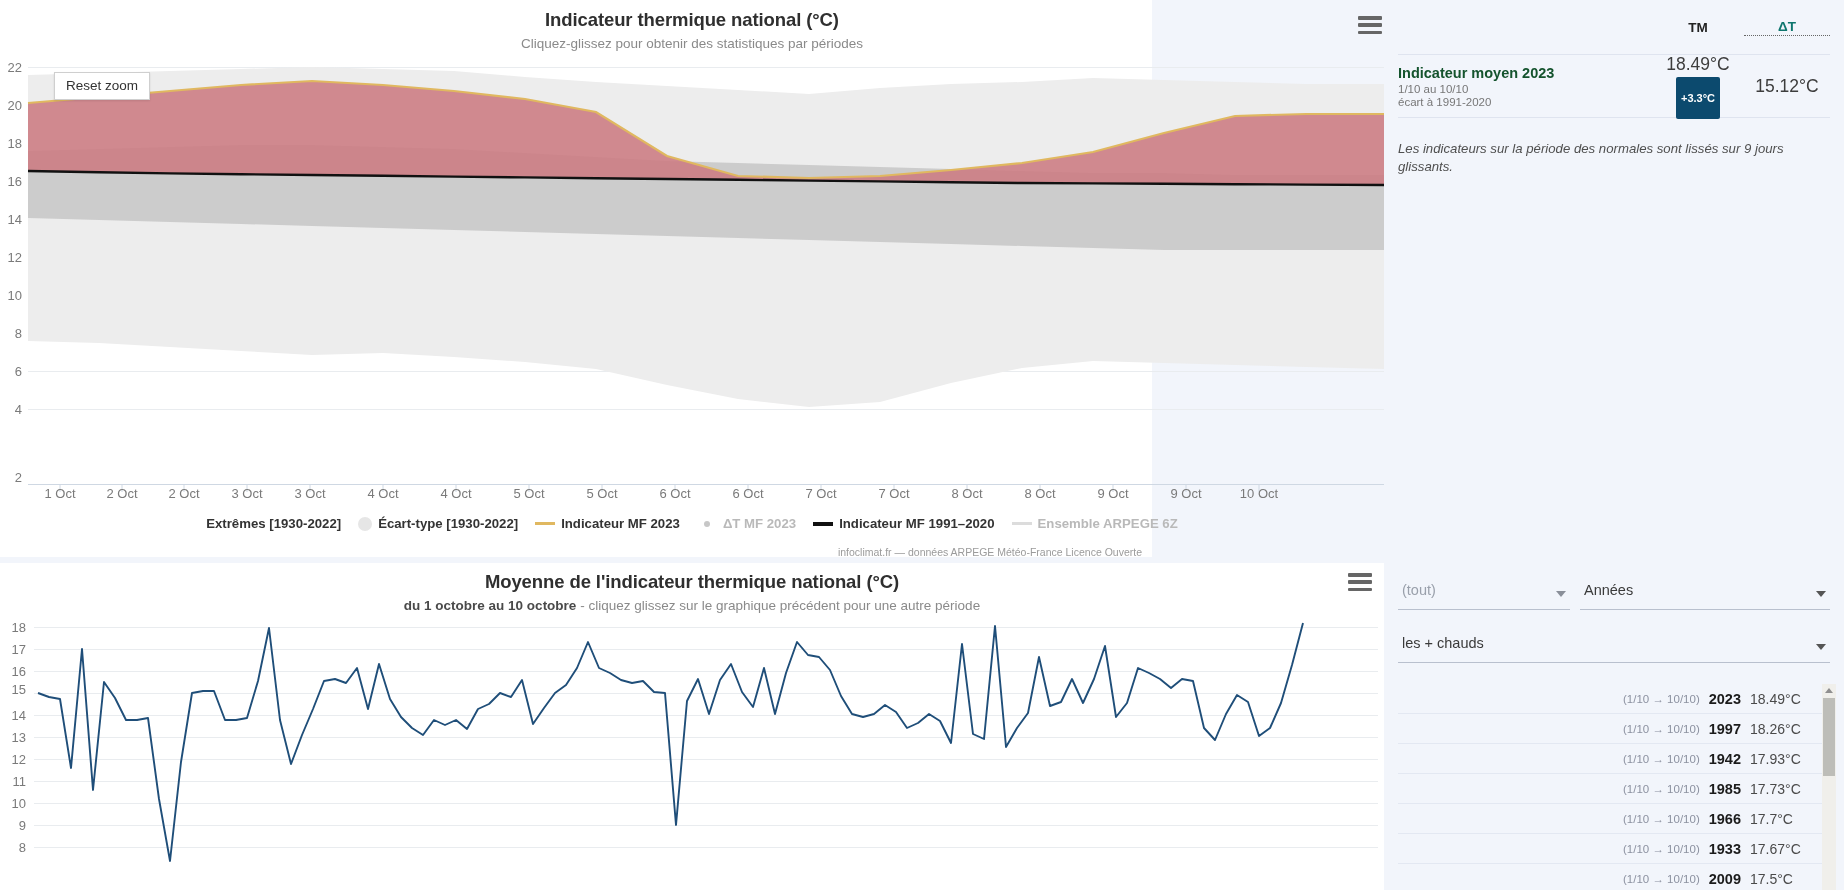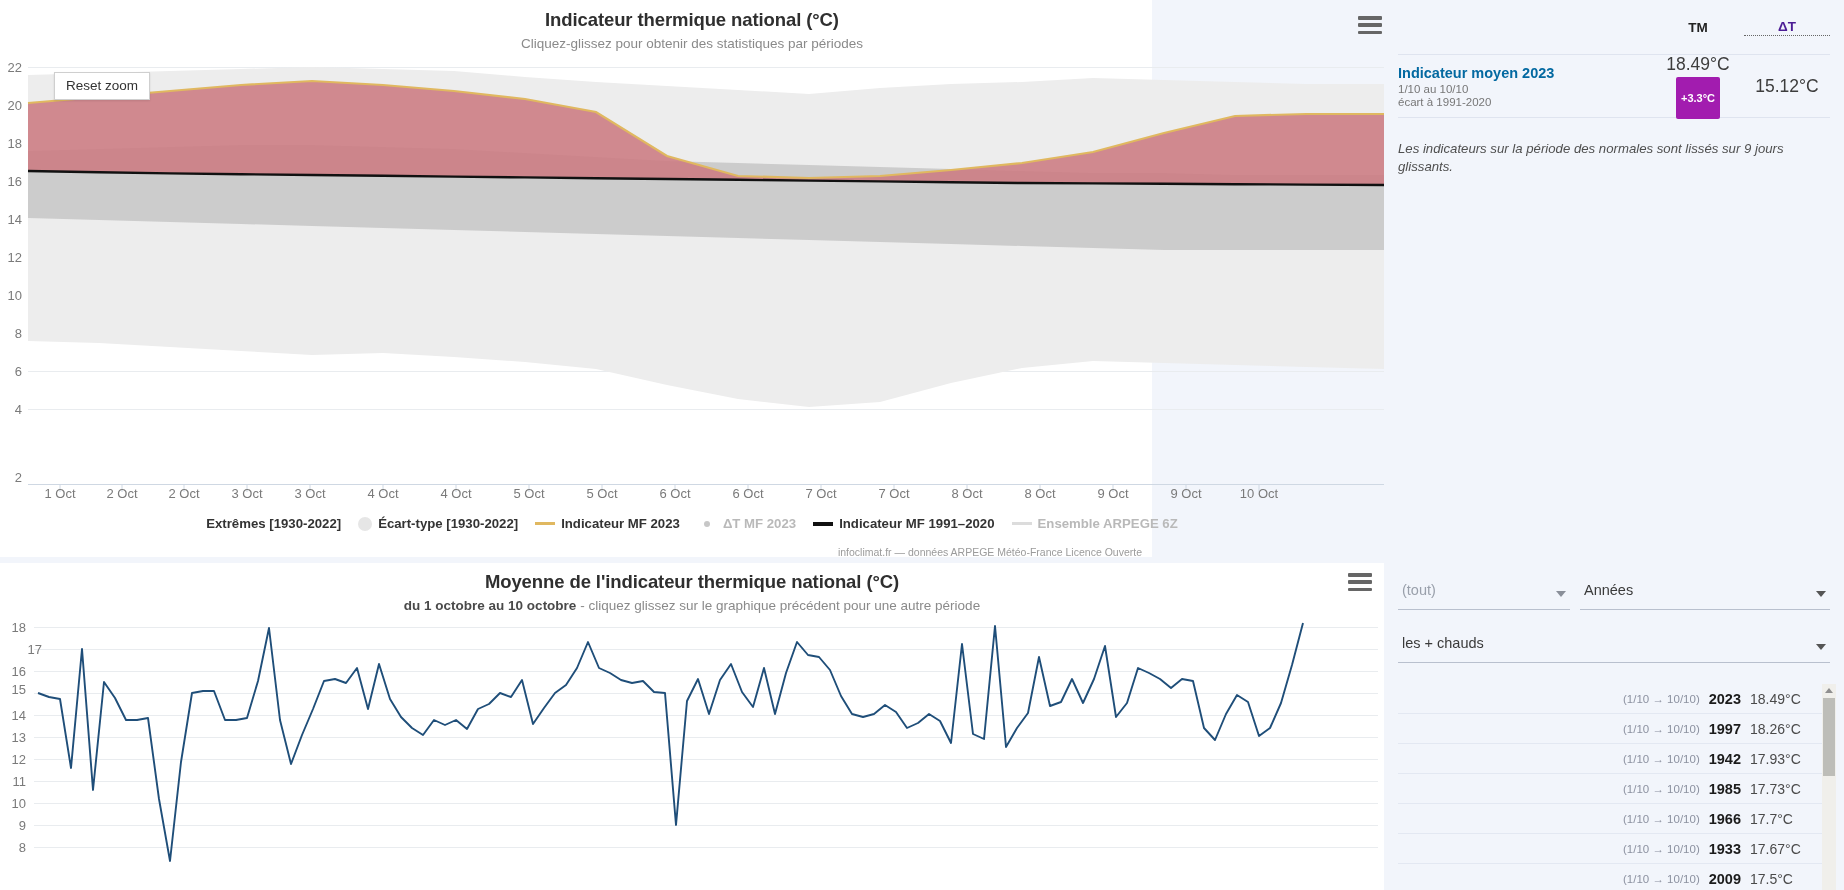--- a/index.html
+++ b/index.html
@@ -70,35 +70,35 @@
   .right-col {
     position:absolute; left:1384px; top:0; width:460px; height:890px;
     background:#f2f5fb;
   }
   .rp-head {
     position:absolute; left:14px; top:0; width:432px; height:55px;
     display:flex; align-items:center; justify-content:flex-end;
     border-bottom:1px solid #dfe4ef;
   }
   .rp-head .col-tm { width:92px; text-align:center; font-size:13.5px; font-weight:bold; color:#222; }
-  .rp-head .col-dt { width:86px; text-align:center; font-size:13.5px; font-weight:bold; color:#4c1d95;
+  .rp-head .col-dt { width:86px; text-align:center; font-size:13.5px; font-weight:bold; color:#0f766e;
                      border-bottom:1px dotted #666; padding-bottom:1px; cursor:help; }
 
   .rp-row {
     position:absolute; left:14px; top:56px; width:432px; height:62px;
     display:flex; align-items:center; border-bottom:1px solid #dfe4ef;
   }
   .rp-row .lbl { flex:1; }
-  .rp-row .lbl .t1 { font-size:14.5px; font-weight:bold; color:#0369a1; }
+  .rp-row .lbl .t1 { font-size:14.5px; font-weight:bold; color:#14532d; }
   .rp-row .lbl .t2 { font-size:11.5px; color:#777; margin-top:2px; }
   .rp-row .lbl .t3 { font-size:11.5px; color:#777; margin-top:1px; }
   .rp-row .v-tm { width:92px; text-align:center; }
   .rp-row .v-tm .big { font-size:17.5px; color:#3d3d3d; }
   .rp-row .v-tm .badge {
-    display:inline-block; background:#a21caf; color:#fff; font-size:11px;
+    display:inline-block; background:#0c4a6e; color:#fff; font-size:11px;
     font-weight:bold; padding:15px 5px; border-radius:2px; margin-top:2px;
   }
   .rp-row .v-dt { width:86px; text-align:center; font-size:17.5px; color:#3d3d3d; }
 
   .rp-note {
     position:absolute; left:14px; top:140px; width:418px;
     font-size:13.2px; font-style:italic; color:#4f4f4f; line-height:1.35;
   }
   .sel-wrap { position:absolute; }
   .sel-arrow {
@@ -298,21 +298,21 @@
             <line x1="34" y1="141.5" x2="1378" y2="141.5"></line>
             <line x1="34" y1="163.5" x2="1378" y2="163.5"></line>
             <line x1="34" y1="185.5" x2="1378" y2="185.5"></line>
             <line x1="34" y1="207.5" x2="1378" y2="207.5"></line>
             <line x1="34" y1="229.5" x2="1378" y2="229.5"></line>
           </g>
           <polyline fill="none" stroke="#1f4e79" stroke-width="1.9" stroke-linejoin="round" points="38,75 49,79 60,81 71,150 82,31 93,172 104,64 115,80 126,102 137,102 148,100 159,181 170,243 181,144 192,75 203,73 214,73 225,102 236,102 247,100 258,63 269,10 280,102 291,146 302,117 313,91 324,63 335,61 346,65 357,50 368,91 379,46 390,81 401,99 412,110 423,117 434,102 445,107 456,102 467,111 478,91 489,86 500,75 511,79 522,62 533,106 544,90 555,75 566,67 577,50 588,24 599,50 610,55 621,62 632,65 643,63 654,74 665,75 676,207 687,83 698,61 709,96 720,62 731,46 742,74 753,89 764,50 775,96 786,55 797,24 808,37 819,39 830,52 841,78 852,96 863,99 874,96 885,87 896,94 907,110 918,105 929,96 940,103 951,125 962,26 973,116 984,121 995,8 1006,129 1017,110 1028,95 1039,39 1050,88 1061,84 1072,61 1083,85 1094,61 1105,28 1116,99 1127,85 1138,50 1149,55 1160,61 1171,70 1182,61 1193,63 1204,110 1215,122 1226,96 1237,77 1248,84 1259,118 1270,110 1281,85 1292,47 1303,5"></polyline>
         </svg>
 
         <div class="ytick" style="left:0;top:2px;width:26px;">18</div>
-        <div class="ytick" style="left:16px;top:24px;width:26px;">17</div>
+        <div class="ytick" style="left:0;top:24px;width:26px;">17</div>
         <div class="ytick" style="left:0;top:46px;width:26px;">16</div>
         <div class="ytick" style="left:0;top:64px;width:26px;">15</div>
         <div class="ytick" style="left:0;top:90px;width:26px;">14</div>
         <div class="ytick" style="left:0;top:112px;width:26px;">13</div>
         <div class="ytick" style="left:0;top:134px;width:26px;">12</div>
         <div class="ytick" style="left:0;top:156px;width:26px;">11</div>
         <div class="ytick" style="left:0;top:178px;width:26px;">10</div>
         <div class="ytick" style="left:0;top:200px;width:26px;">9</div>
         <div class="ytick" style="left:0;top:222px;width:26px;">8</div>
       </div>

